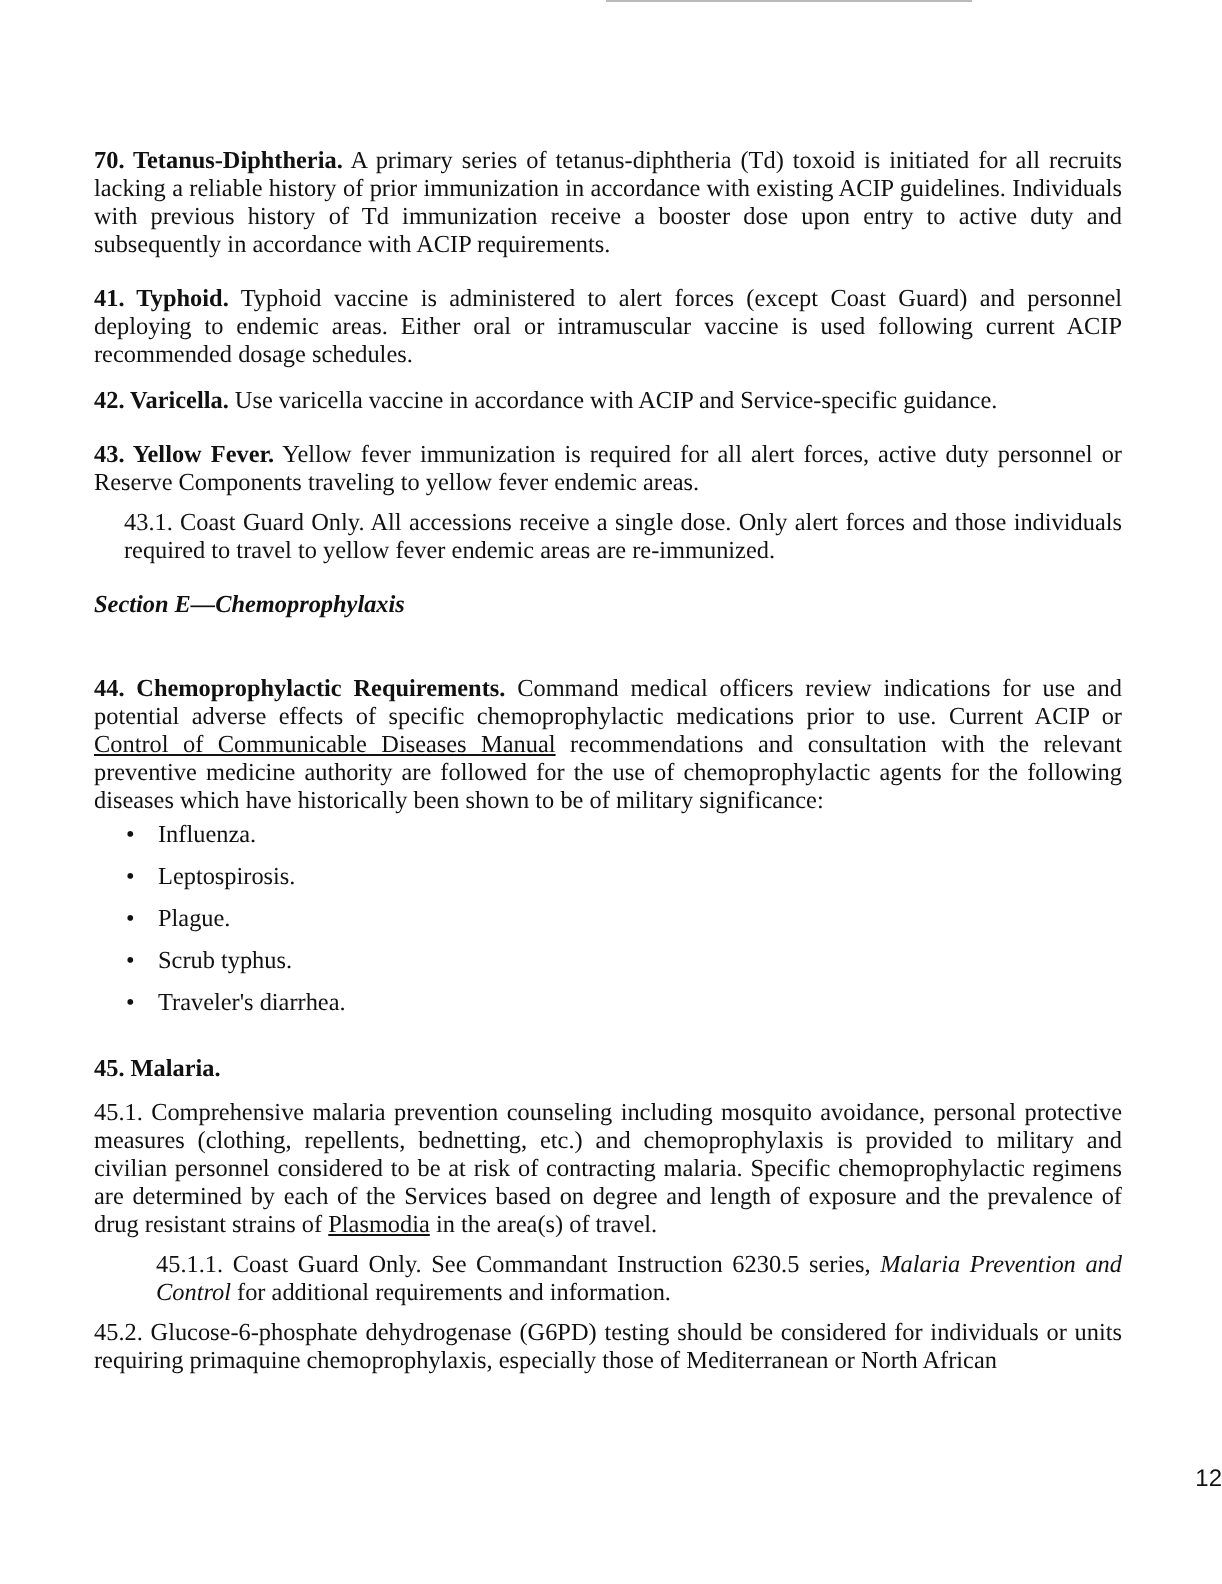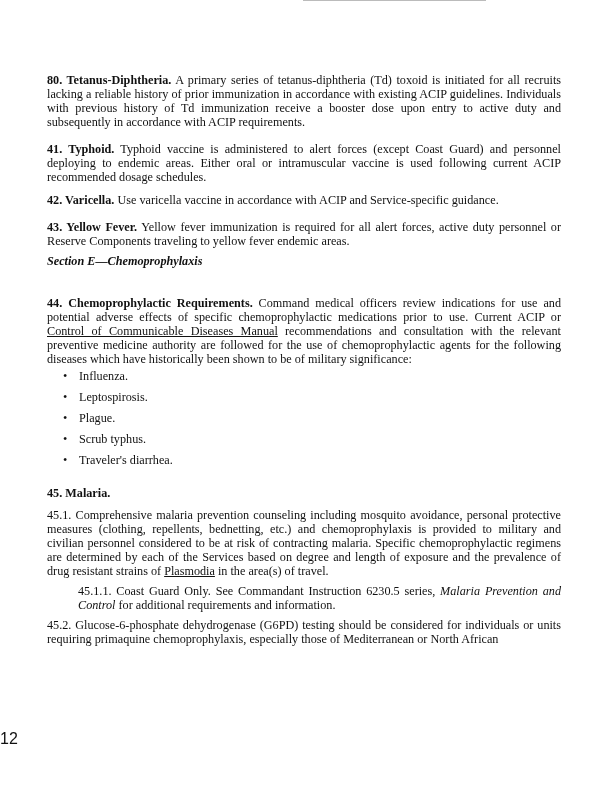--- a/index.html
+++ b/index.html
@@ -13,37 +13,38 @@
   .para { margin-bottom: 13px; }
   .sub { margin-left: 15px; margin-bottom: 11px; }
   .sub2 { margin-left: 31px; margin-bottom: 6px; }
   .sub-tight { margin-bottom: 6px; }
   b { font-weight: bold; }
   .section { font-style: italic; font-weight: bold; margin-bottom: 28px; }
   ul.bullets { list-style: none; margin: 3px 0 12px 0; padding: 0 0 0 16px; }
   ul.bullets li { height: 21px; line-height: 14px; position: relative; padding-left: 16px; }
   ul.bullets li::before { content: "\2022"; position: absolute; left: 0; top: 0; }
   .u { text-decoration: underline; }
-  .pagenum { position: absolute; left: 0; width: 611px; top: 732px; text-align: left;
-    font-family: "Liberation Sans", sans-serif; font-size: 16px; }
+  .pagenum { position: absolute; left: 0; width: 611px; top: 732px; text-align: right;
+    font-family: "Liberation Sans", sans-serif; font-size: 12px; }
 </style>
 </head>
 <body>
 
 <div class="topline"></div>
 
 <div class="page">
 
-  <p class="para"><b>80.  Tetanus-Diphtheria.</b><span> A primary series of tetanus-diphtheria (Td) toxoid is initiated for all recruits lacking a reliable history of prior immunization in accordance with existing ACIP guidelines.  Individuals with previous history of Td immunization receive a booster dose upon entry to active duty and subsequently in accordance with ACIP requirements.</span></p>
+  <p class="para"><b>70.  Tetanus-Diphtheria.</b><span> A primary series of tetanus-diphtheria (Td) toxoid is initiated for all recruits lacking a reliable history of prior immunization in accordance with existing ACIP guidelines.  Individuals with previous history of Td immunization receive a booster dose upon entry to active duty and subsequently in accordance with ACIP requirements.</span></p>
 
   <p class="para" style="margin-bottom:9px"><b>41.  Typhoid.</b><span> Typhoid vaccine is administered to alert forces (except Coast Guard) and personnel deploying to endemic areas.  Either oral or intramuscular vaccine is used following current ACIP recommended dosage schedules.</span></p>
 
   <p class="para"><b>42.  Varicella.</b><span> Use varicella vaccine in accordance with ACIP and Service-specific guidance.</span></p>
 
   <p class="para" style="margin-bottom:6px"><b>43.  Yellow Fever.</b><span> Yellow fever immunization is required for all alert forces, active duty personnel or Reserve Components traveling to yellow fever endemic areas.</span></p>
+  <p class="sub" style="margin-bottom:13px">43.1.  Coast Guard Only.  All accessions receive a single dose.  Only alert forces and those individuals required to travel to yellow fever endemic areas are re-immunized.</p>
 
   <p class="section">Section E—Chemoprophylaxis</p>
 
   <p class="para" style="margin-bottom:0"><b>44.  Chemoprophylactic Requirements.</b><span> Command medical officers review indications for use and potential adverse effects of specific chemoprophylactic medications prior to use.  Current ACIP or </span><span class="u">Control of Communicable Diseases Manual</span><span> recommendations and consultation with the relevant preventive medicine authority are followed for the use of chemoprophylactic agents for the following diseases which have historically been shown to be of military significance:</span></p>
   <ul class="bullets">
     <li>Influenza.</li>
     <li>Leptospirosis.</li>
     <li>Plague.</li>
     <li>Scrub typhus.</li>
     <li>Traveler's diarrhea.</li>

